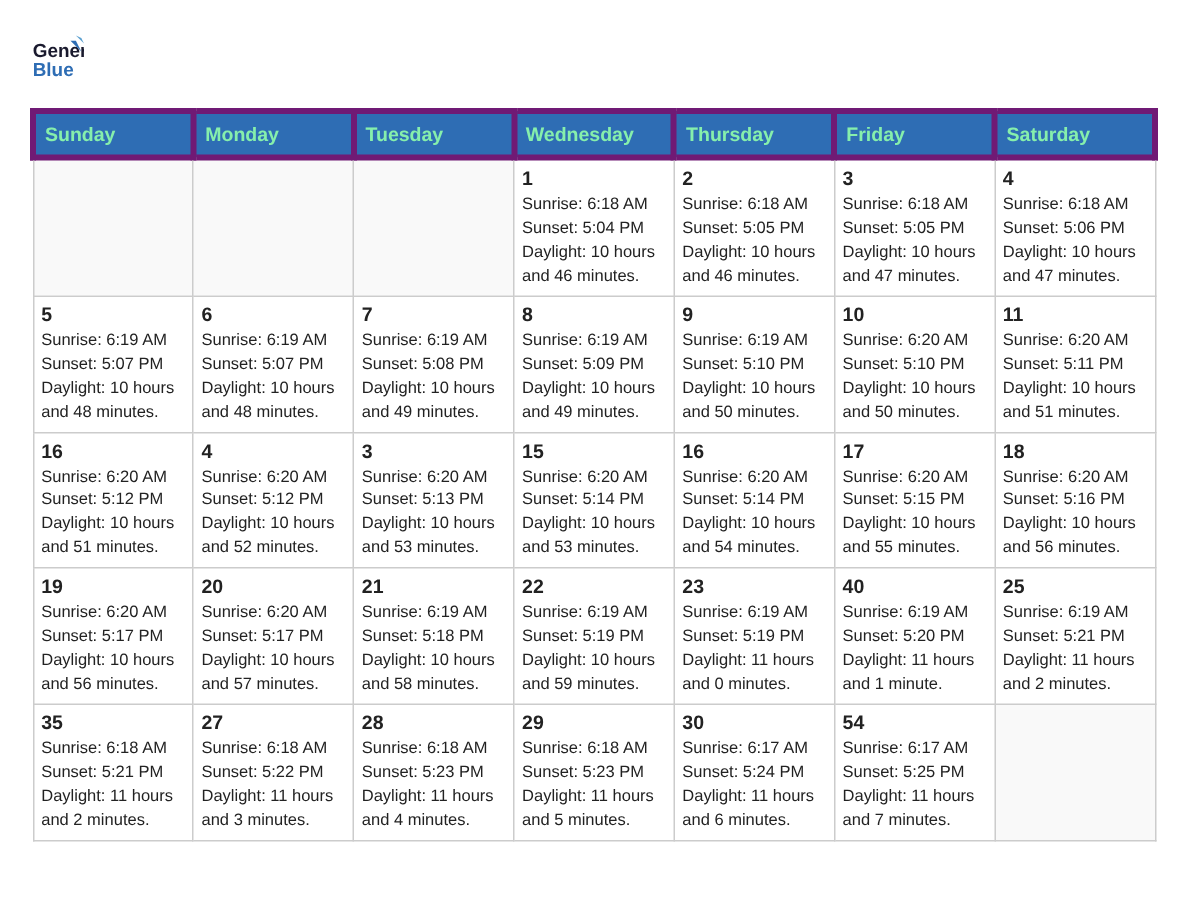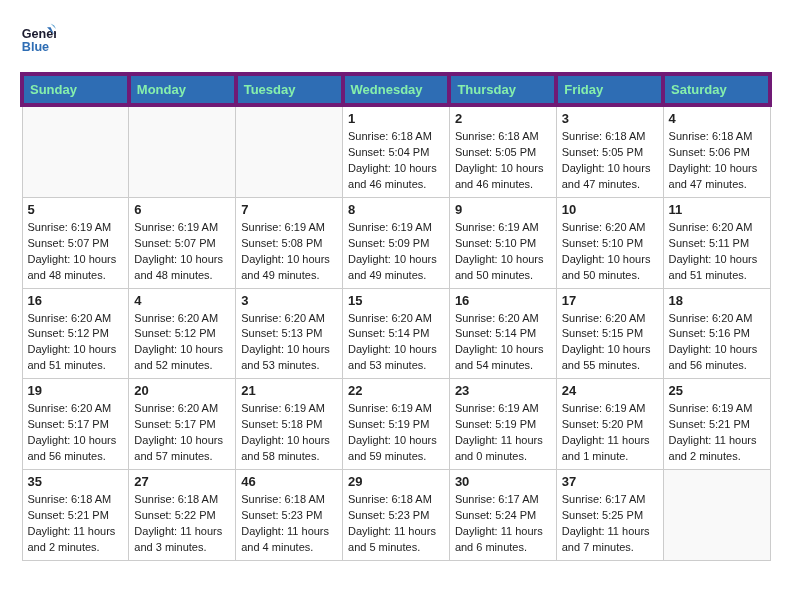--- a/index.html
+++ b/index.html
@@ -255,21 +255,21 @@
 Sunset: 5:19 PM
 Daylight: 10 hours and 59 minutes.</div>
         </td>
         <td>
           <span class="day-num">23</span>
           <div class="day-info" style="white-space: pre-line;">Sunrise: 6:19 AM
 Sunset: 5:19 PM
 Daylight: 11 hours and 0 minutes.</div>
         </td>
         <td>
-          <span class="day-num">24</span>
+          <span class="day-num">40</span>
           <div class="day-info" style="white-space: pre-line;">Sunrise: 6:19 AM
 Sunset: 5:20 PM
 Daylight: 11 hours and 1 minute.</div>
         </td>
         <td>
           <span class="day-num">25</span>
           <div class="day-info" style="white-space: pre-line;">Sunrise: 6:19 AM
 Sunset: 5:21 PM
 Daylight: 11 hours and 2 minutes.</div>
         </td>
@@ -281,39 +281,39 @@
 Sunset: 5:21 PM
 Daylight: 11 hours and 2 minutes.</div>
         </td>
         <td>
           <span class="day-num">27</span>
           <div class="day-info" style="white-space: pre-line;">Sunrise: 6:18 AM
 Sunset: 5:22 PM
 Daylight: 11 hours and 3 minutes.</div>
         </td>
         <td>
-          <span class="day-num">46</span>
+          <span class="day-num">28</span>
           <div class="day-info" style="white-space: pre-line;">Sunrise: 6:18 AM
 Sunset: 5:23 PM
 Daylight: 11 hours and 4 minutes.</div>
         </td>
         <td>
           <span class="day-num">29</span>
           <div class="day-info" style="white-space: pre-line;">Sunrise: 6:18 AM
 Sunset: 5:23 PM
 Daylight: 11 hours and 5 minutes.</div>
         </td>
         <td>
           <span class="day-num">30</span>
           <div class="day-info" style="white-space: pre-line;">Sunrise: 6:17 AM
 Sunset: 5:24 PM
 Daylight: 11 hours and 6 minutes.</div>
         </td>
         <td>
-          <span class="day-num">37</span>
+          <span class="day-num">54</span>
           <div class="day-info" style="white-space: pre-line;">Sunrise: 6:17 AM
 Sunset: 5:25 PM
 Daylight: 11 hours and 7 minutes.</div>
         </td>
         <td class="empty"></td>
       </tr>
     </tbody>
 </table>
 
 </body></html>

